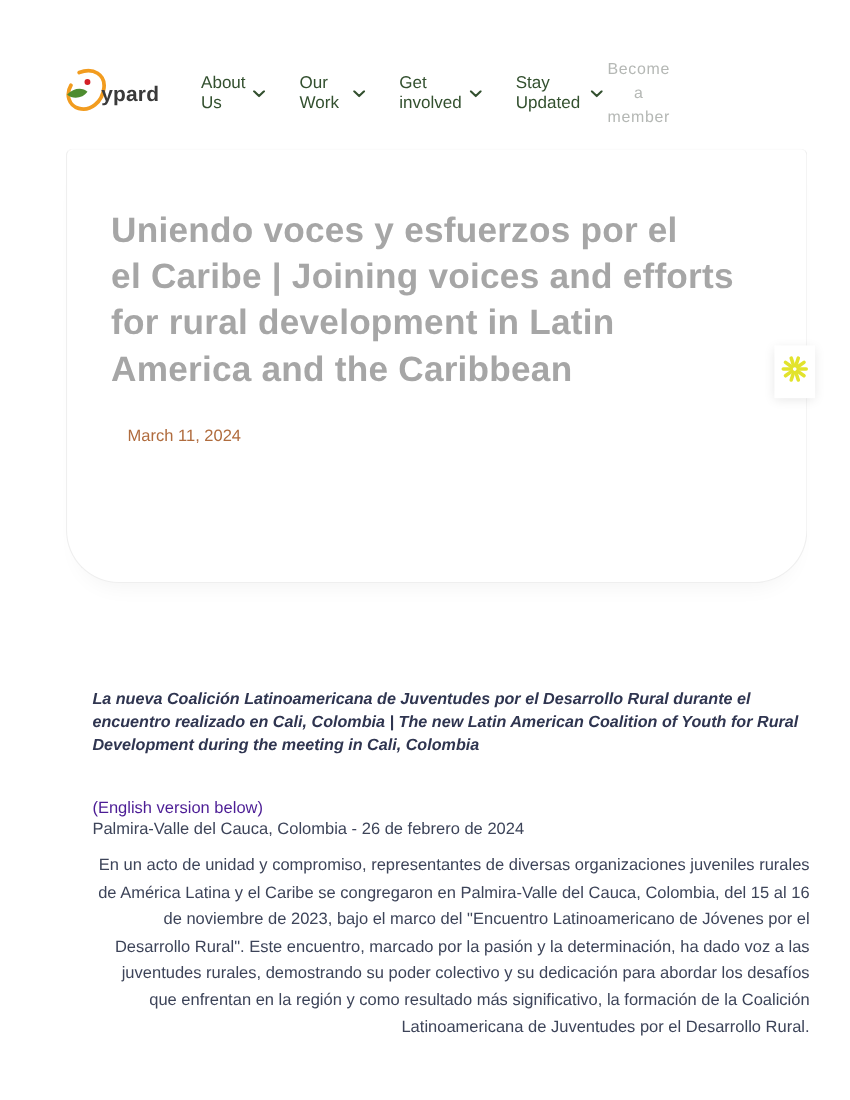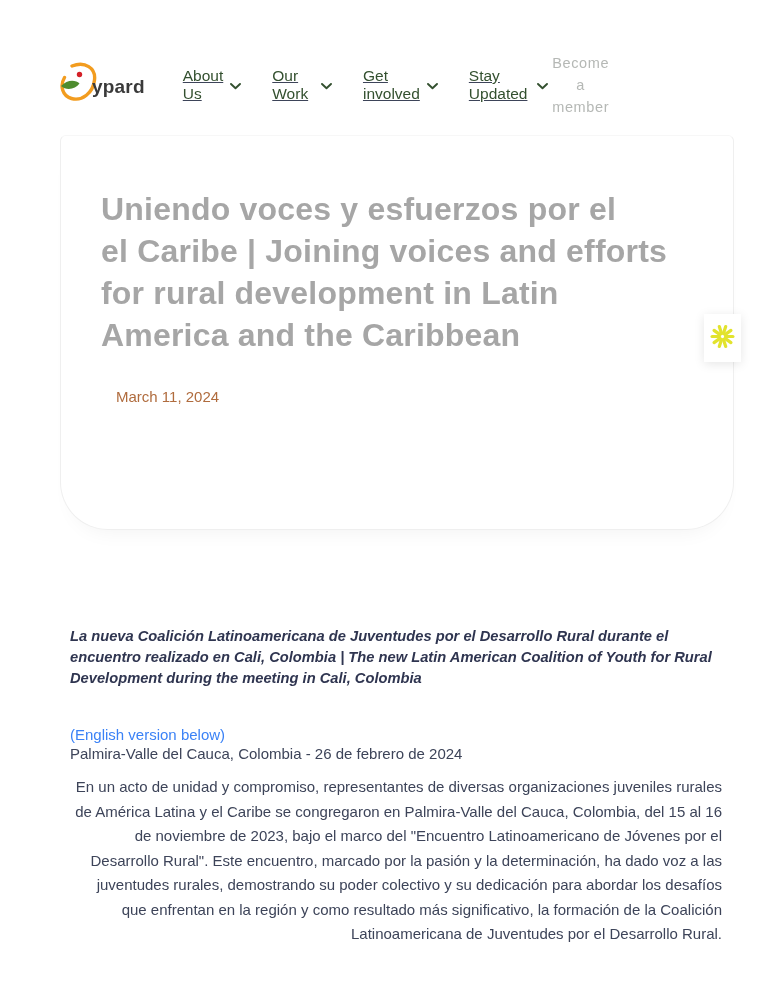--- a/index.html
+++ b/index.html
@@ -14,21 +14,21 @@
   .site-header {
     position:absolute; top:0; left:0; width:691px; height:130px;
     display:flex; align-items:center;
     padding:40px 78px 0 57px;
   }
   .logo { display:flex; align-items:center; cursor:pointer; }
   .logo-text {
     font-weight:700; font-size:19px; color:#3a3a3a; letter-spacing:0.2px;
     margin-left:-11px; margin-top:4px;
   }
-  .main-nav { display:flex; align-items:center; margin-left:38px; gap:31px;text-decoration:underline; }
+  .main-nav { display:flex; align-items:center; margin-left:38px; gap:31px; }
   .nav-item {
     display:flex; align-items:center; gap:7px; cursor:pointer;
     font-size:15.5px; color:#33502f;
   }
   .nav-item svg { margin-top:2px; }
   .become-member {
     margin-left:auto; width:84px; text-align:center; cursor:pointer;
     font-size:14.5px; line-height:22px; letter-spacing:0.6px; color:#b5b8b5;
   }
 
@@ -52,27 +52,27 @@
     font-size:15px; color:#b06c3e;
   }
   .asterisk-box {
     position:absolute; left:704px; top:314px; width:37px; height:48px;
     background:#ffffff; box-shadow:0 2px 10px rgba(0,0,0,0.10);
     display:flex; align-items:center; justify-content:center; z-index:5;
   }
 
   
   .article {
-    position:absolute; left:70px; top:626px; width:652px;
+    position:absolute; left:84px; top:626px; width:652px;
   }
   .article-caption {
     font-weight:700; font-style:italic;
     font-size:14.7px; line-height:21px; color:#2f3550;
   }
-  .english-note { margin-top:37px; font-size:15px; color:#3b82f6; }
+  .english-note { margin-top:37px; font-size:15px; color:#4c1d95; }
   .dateline     { margin-top:2px;  font-size:15px; color:#3d4459; }
   .article-paragraph {
     margin-top:13px; font-size:15px; line-height:24.5px; color:#3d4459;text-align:right;
   }
 </style>
 </head>
 <body>
 
 <header class="site-header">
 

